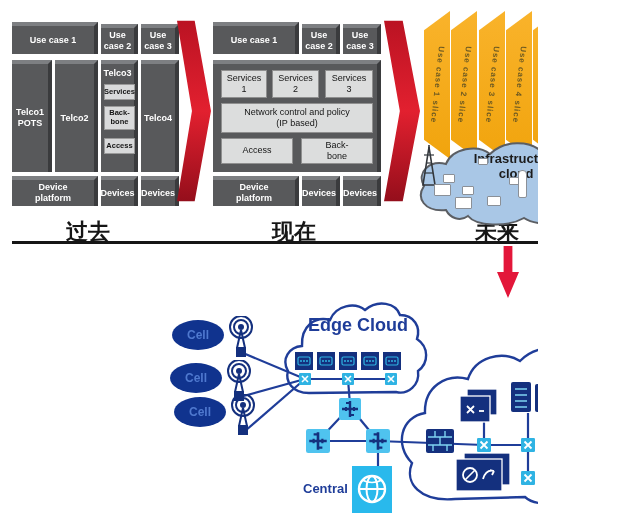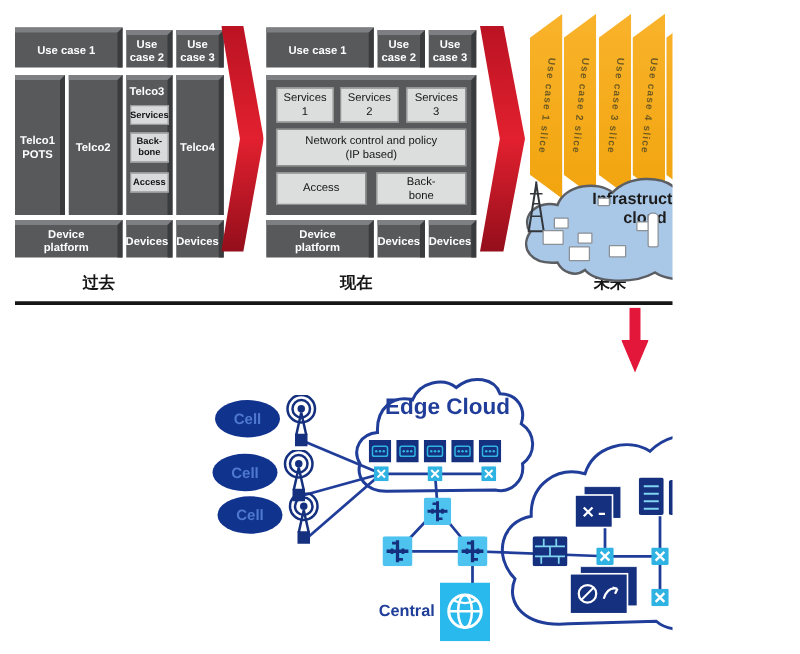--- a/index.html
+++ b/index.html
@@ -26,21 +26,21 @@
           clip-path:polygon(0 3%, 52% 3%, 100% 50%, 52% 97%, 0 97%, 44% 50%); }
 
   
   .slice { position:absolute; width:26px; height:148px; background:linear-gradient(180deg,#f9b32b,#f1a40d);
            clip-path:polygon(0 13%, 100% 0, 100% 100%, 0 87%); filter:drop-shadow(0 0 1px #8a8a8a);
            display:flex; align-items:center; justify-content:center; z-index:1; }
   .slice span { writing-mode:vertical-rl; font-size:8px; font-weight:bold; color:#6e5a22; letter-spacing:1px;
                 transform:rotate(6deg); }
 
   
-  .cnword { position:absolute; font-size:13px; font-weight:bold; color:#161616; }
+  .cnword { position:absolute; font-size:22px; font-weight:bold; color:#161616; }
   .tl-line { position:absolute; left:12px; top:241px; width:596px; height:3px; background:#161616; }
   .tl-head { position:absolute; left:606px; top:235px; width:0; height:0;
              border-left:15px solid #161616; border-top:7px solid transparent; border-bottom:7px solid transparent; }
   .down-arrow { position:absolute; left:497px; top:246px; width:22px; height:52px; background:#e3173a;
                 clip-path:polygon(30% 0, 70% 0, 70% 50%, 100% 50%, 50% 100%, 0 50%, 30% 50%); }
   .title5g { position:absolute; left:428px; top:297px; width:120px; font-size:17px; font-weight:bold; color:#1b3a8f; }
 
   
   .cell { position:absolute; width:52px; height:30px; border-radius:50%; background:#10338e; color:#4f79cf;
           font-size:12px; font-weight:bold; display:flex; align-items:center; justify-content:center; z-index:3; }

